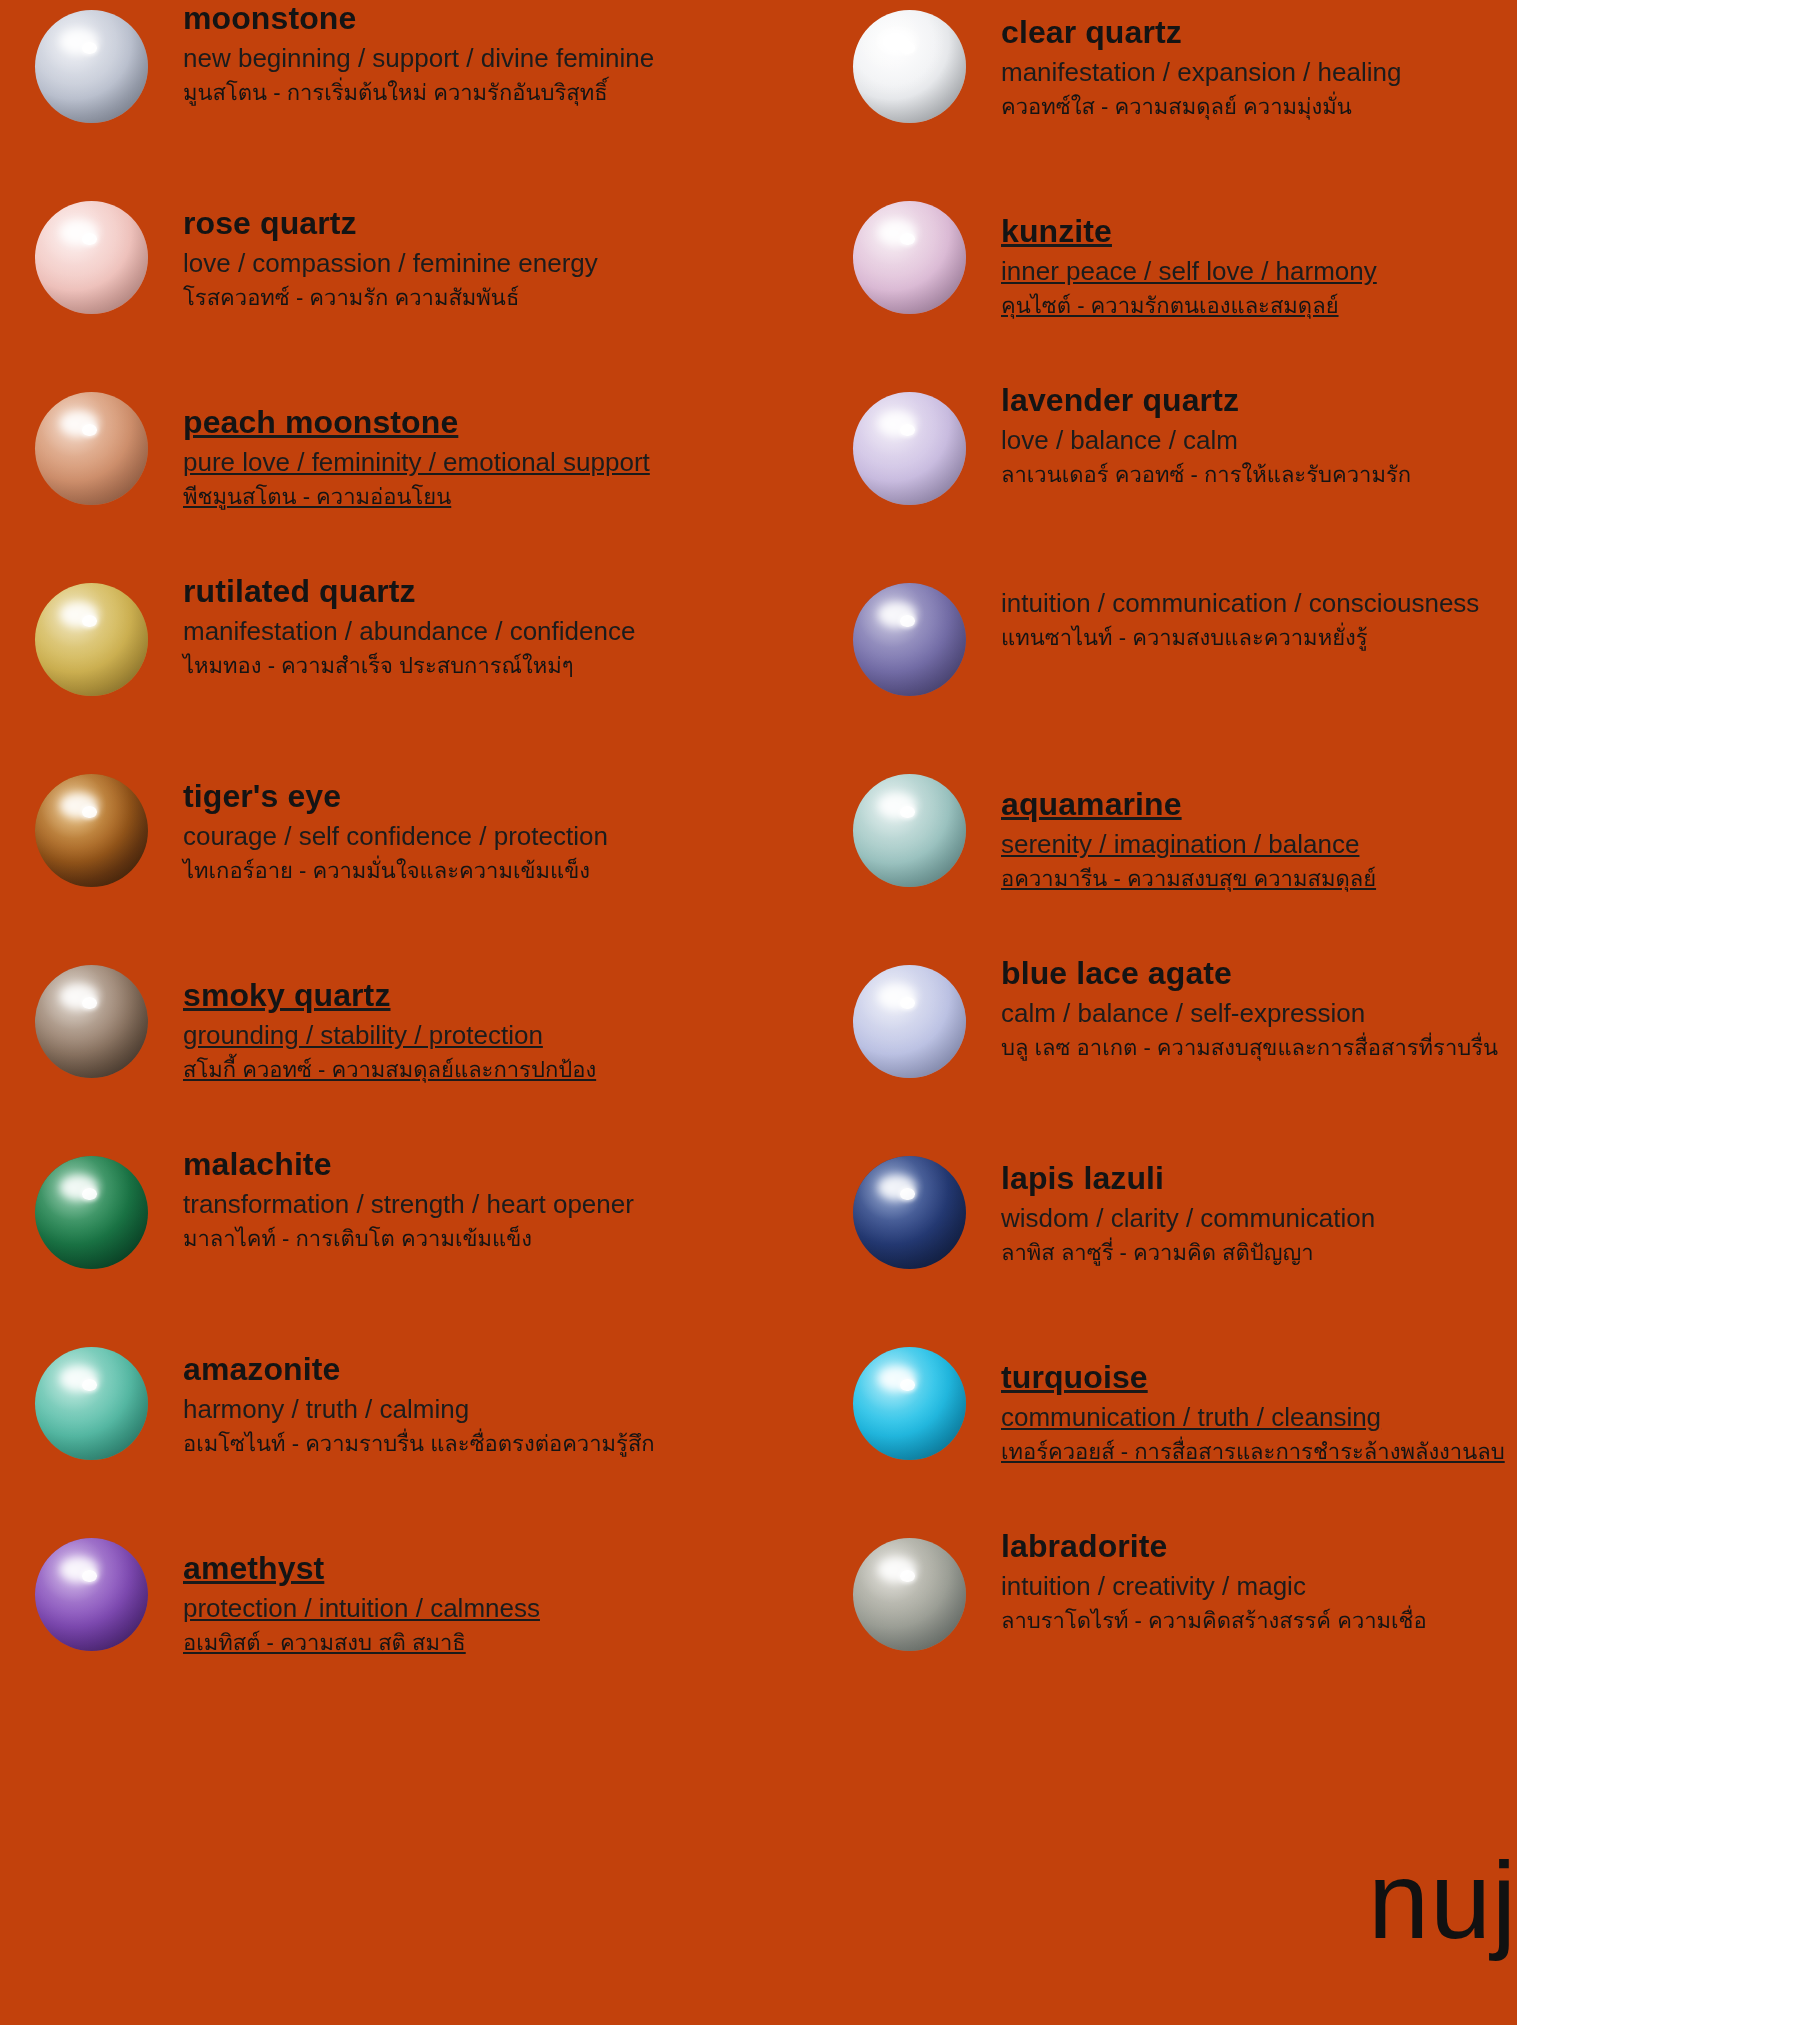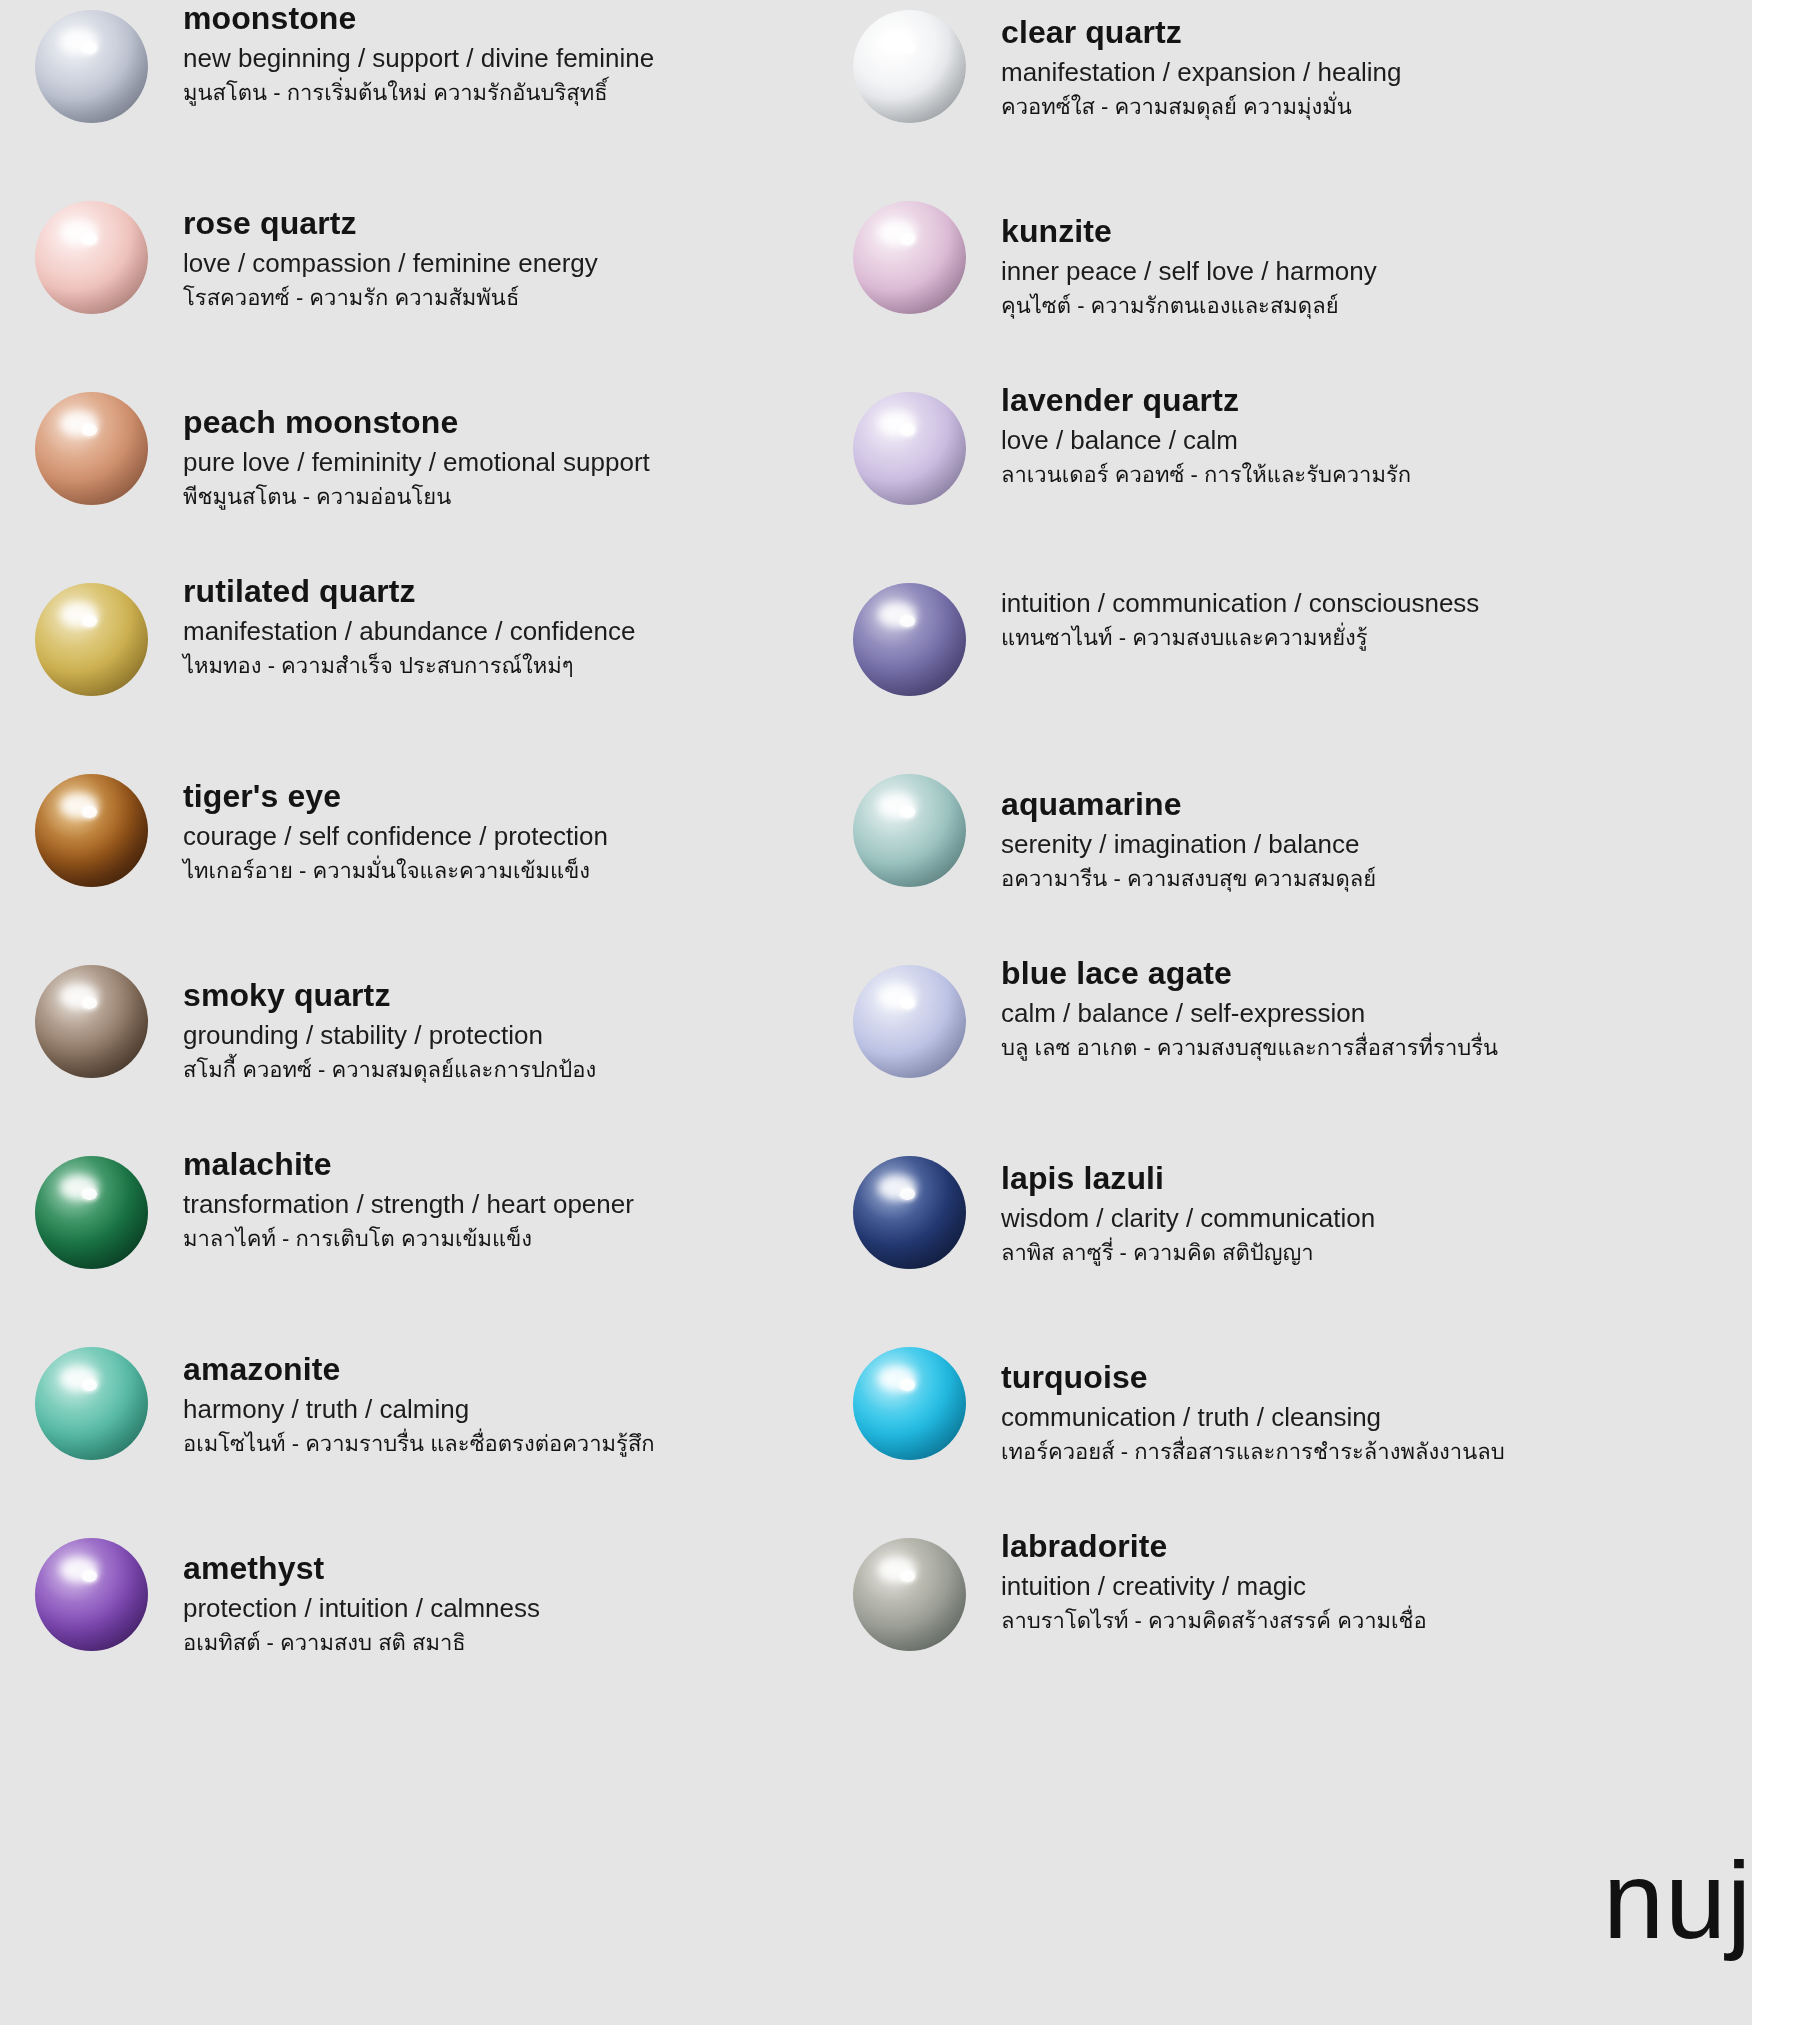--- a/index.html
+++ b/index.html
@@ -11,24 +11,24 @@
   body {
     width: 1816px;
     height: 2025px;
     font-family: "Liberation Sans", sans-serif;
     color: #1a1a1a;
     position: relative;
     overflow: hidden;
   }
 
   .sheet {
-    width: 1752px;
+    width: 1517px;
     height: 2025px;
     position: relative;
-    background: #e5e5e5;
+    background: #c2410c;
   }
 
   .grid {
     position: absolute;
     top: 0;
     left: 0;
     width: 1816px;
     display: grid;
     grid-template-columns: 818px 998px;
     grid-auto-rows: 191px;
@@ -111,21 +111,21 @@
     font-weight: 400;
     line-height: 1.3;
     color: #141414;
     margin: 0;
     white-space: nowrap;
   }
 
   
   .nudge-a .text-col { padding-top: 0px; }
   .nudge-b .text-col { padding-top: 14px; }
-  .nudge-c .text-col { padding-top: 22px; }
+  .nudge-c .text-col { padding-top: 22px; text-decoration: underline; }
 
   .brand {
     position: absolute;
     left: 0;
     right: 0;
     bottom: 70px;
     text-align: right;
     font-size: 110px;
     font-weight: 400;
     letter-spacing: 0.7px;

